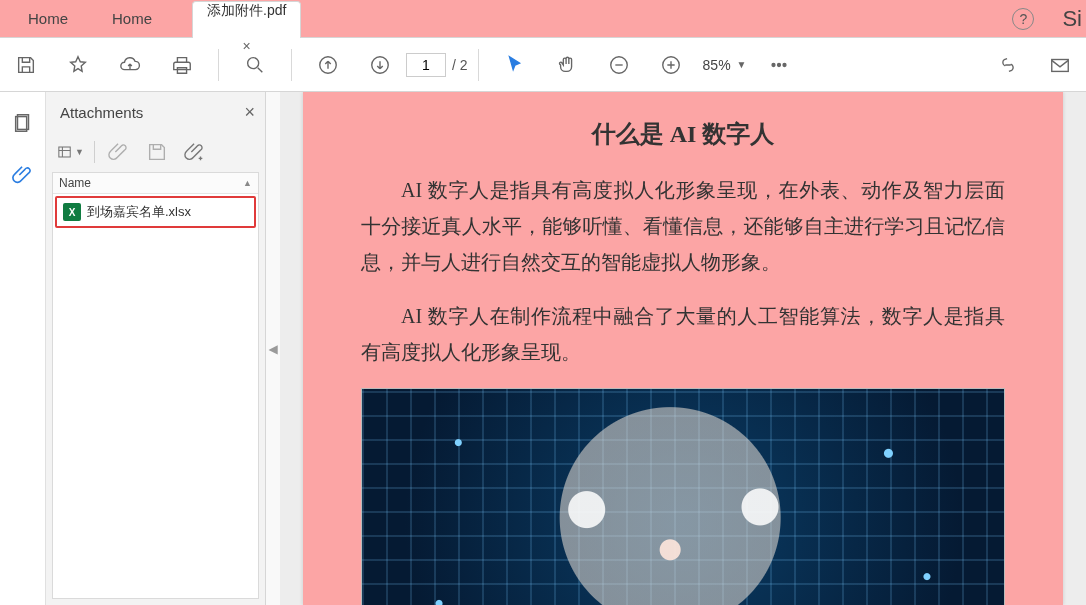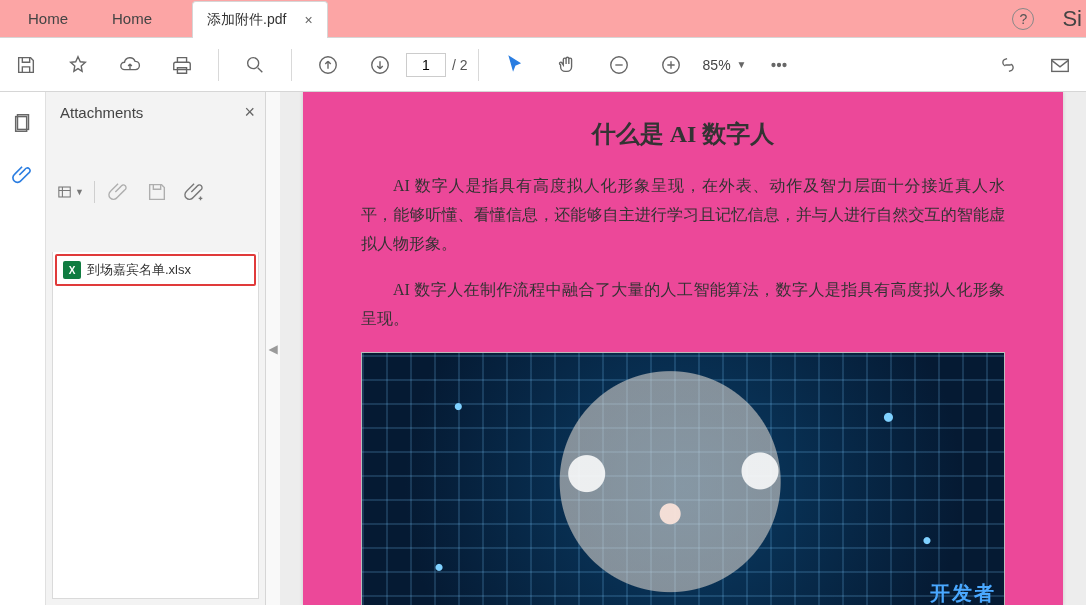--- a/index.html
+++ b/index.html
@@ -15,21 +15,21 @@
     height: 100%; display: flex; align-items: center; padding: 0 22px;
     font-size: 15px; color: #444; cursor: pointer;
   }
   .menu-spacer-left { width: 6px; }
 
   .doc-tab {
     margin-left: 18px; height: 100%; background: #fff;
     display: flex; align-items: center; padding: 0 14px;
     border: 1px solid #d6d6d6; border-bottom: none;
     border-radius: 4px 4px 0 0; font-size: 14px; gap: 18px;
-    position: relative; top: 1px;
+    position: relative; top: 1px; flex-direction: column;
   }
   .doc-tab .close-x { font-size: 14px; color: #666; cursor: pointer; }
 
   .menu-right { margin-left: auto; display: flex; align-items: center; height: 100%; }
   .help-icon {
     width: 22px; height: 22px; border: 1px solid #888; border-radius: 50%;
     font-size: 14px; display: flex; align-items: center; justify-content: center;
     color: #555; margin-right: 18px; cursor: pointer;
   }
   .signin-frag { font-size: 22px; color: #444; padding: 0 4px 0 10px; }
@@ -71,21 +71,21 @@
     width: 46px; background: #fff; border-right: 1px solid #e0e0e0;
     display: flex; flex-direction: column; align-items: center; padding-top: 18px;
     gap: 26px;
   }
   .rail-btn { width: 26px; height: 26px; color: #666; cursor: pointer; display: flex; align-items: center; justify-content: center; }
   .rail-btn.active { color: #1a73e8; }
 
   
   .attach-panel {
     width: 220px; background: #f3f3f3; border-right: 1px solid #d6d6d6;
-    display: flex; flex-direction: column; gap: 40px;
+    display: flex; flex-direction: column;
   }
   .attach-head {
     display: flex; align-items: center; height: 40px; padding: 0 10px 0 14px;
     font-size: 15px; color: #444;
   }
   .attach-head .x { margin-left: auto; font-size: 18px; color: #666; cursor: pointer; }
   .attach-tools {
     display: flex; align-items: center; gap: 10px;
     height: 40px; padding: 0 10px;
   }
@@ -129,29 +129,29 @@
     color: #9a9a9a; font-size: 12px; cursor: pointer;
     background: #f9f9f9;
   }
 
   
   .page-viewport {
     flex: 1; background: #ededed; overflow: hidden;
     display: flex; justify-content: center; padding-top: 0;
   }
   .page {
-    width: 760px; background: #ec4899; padding: 26px 58px;
+    width: 760px; background: #fca5a5; padding: 26px 58px;
     box-shadow: 0 0 4px rgba(0,0,0,.15);
   }
   .page h1 {
     text-align: center; font-size: 24px; font-weight: 600;
     margin-bottom: 22px; font-family: "Microsoft YaHei","SimSun",serif;
   }
   .page p {
-    font-size: 16px; line-height: 1.8; text-align: justify;
+    font-size: 20px; line-height: 1.8; text-align: justify;
     margin-bottom: 18px; font-family: "Microsoft YaHei","SimSun",serif;
     text-indent: 2em;
   }
 
   
   .artwork {
     height: 270px; border: 1px solid #bbb;
     background:
       radial-gradient(circle at 35% 45%, rgba(255,255,255,.85) 0 18px, transparent 19px),
       radial-gradient(circle at 62% 44%, rgba(255,255,255,.85) 0 18px, transparent 19px),
@@ -342,20 +342,24 @@
       </div>
       <div class="attach-tool">
         <svg viewBox="0 0 24 24">
             <path d="M8 12l6-6a3 3 0 114 4l-8 8a5 5 0 11-7-7l8-8"></path>
             <path d="M18 17v4m-2-2h4"></path>
           </svg>
       </div>
     </div>
 
     <div class="attach-list">
+      <div class="attach-col-head">
+        <span>Name</span>
+        <span class="sort">▲</span>
+      </div>
       <div class="highlight-box">
         <div class="attach-item">
           <span class="xl-icon">X</span>
           <span>到场嘉宾名单.xlsx</span>
         </div>
       </div>
     </div>
   </div>
 
   <div class="collapse-handle">◀</div>

